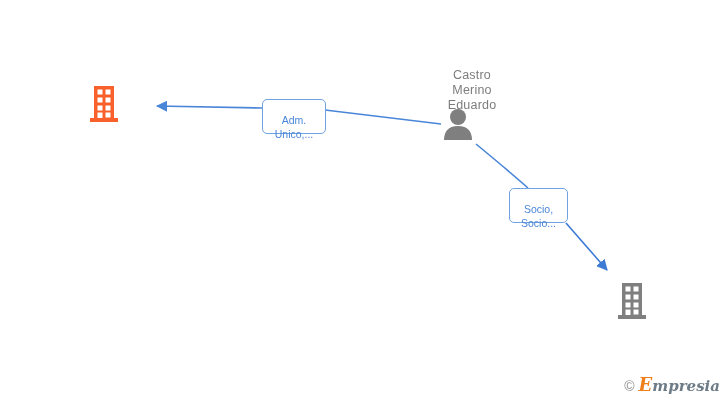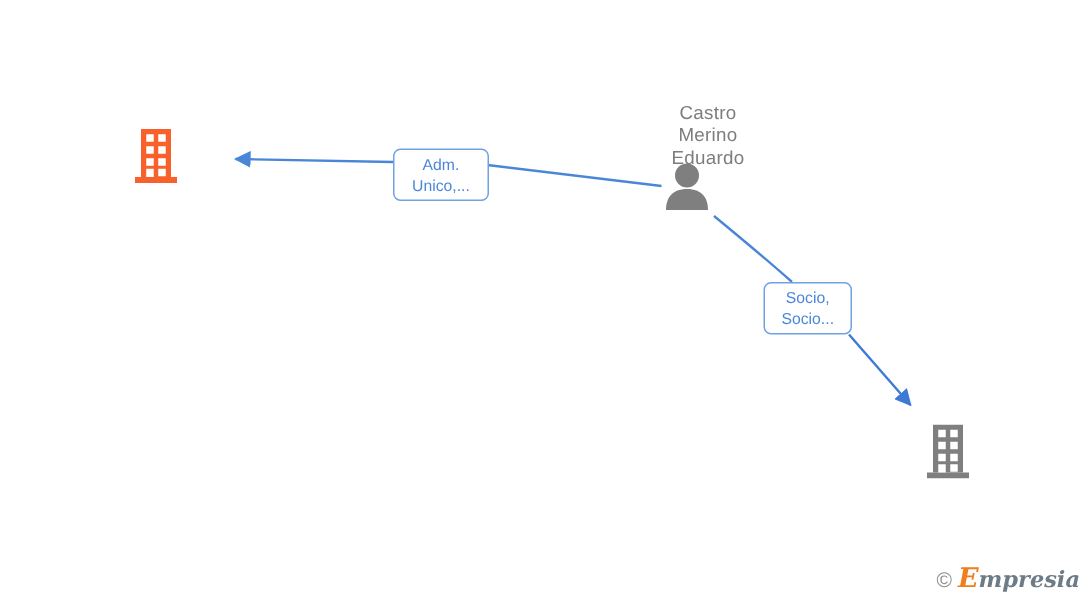--- a/index.html
+++ b/index.html
@@ -47,21 +47,21 @@
   .edge-label {
     position: absolute;
     box-sizing: border-box;
     border: 1px solid #6fa2e0;
     border-radius: 5px;
     background: #ffffff;
     color: #4a86d8;
     font-size: 10.5px;
     line-height: 14px;
     text-align: center;
-    padding-top: 3px;
+    padding-top: 13px;
     white-space: pre;
   }
   
   #watermark {
     position: absolute;
     right: 8px;
     bottom: 6px;
     display: flex;
     align-items: center;
     gap: 4px;

